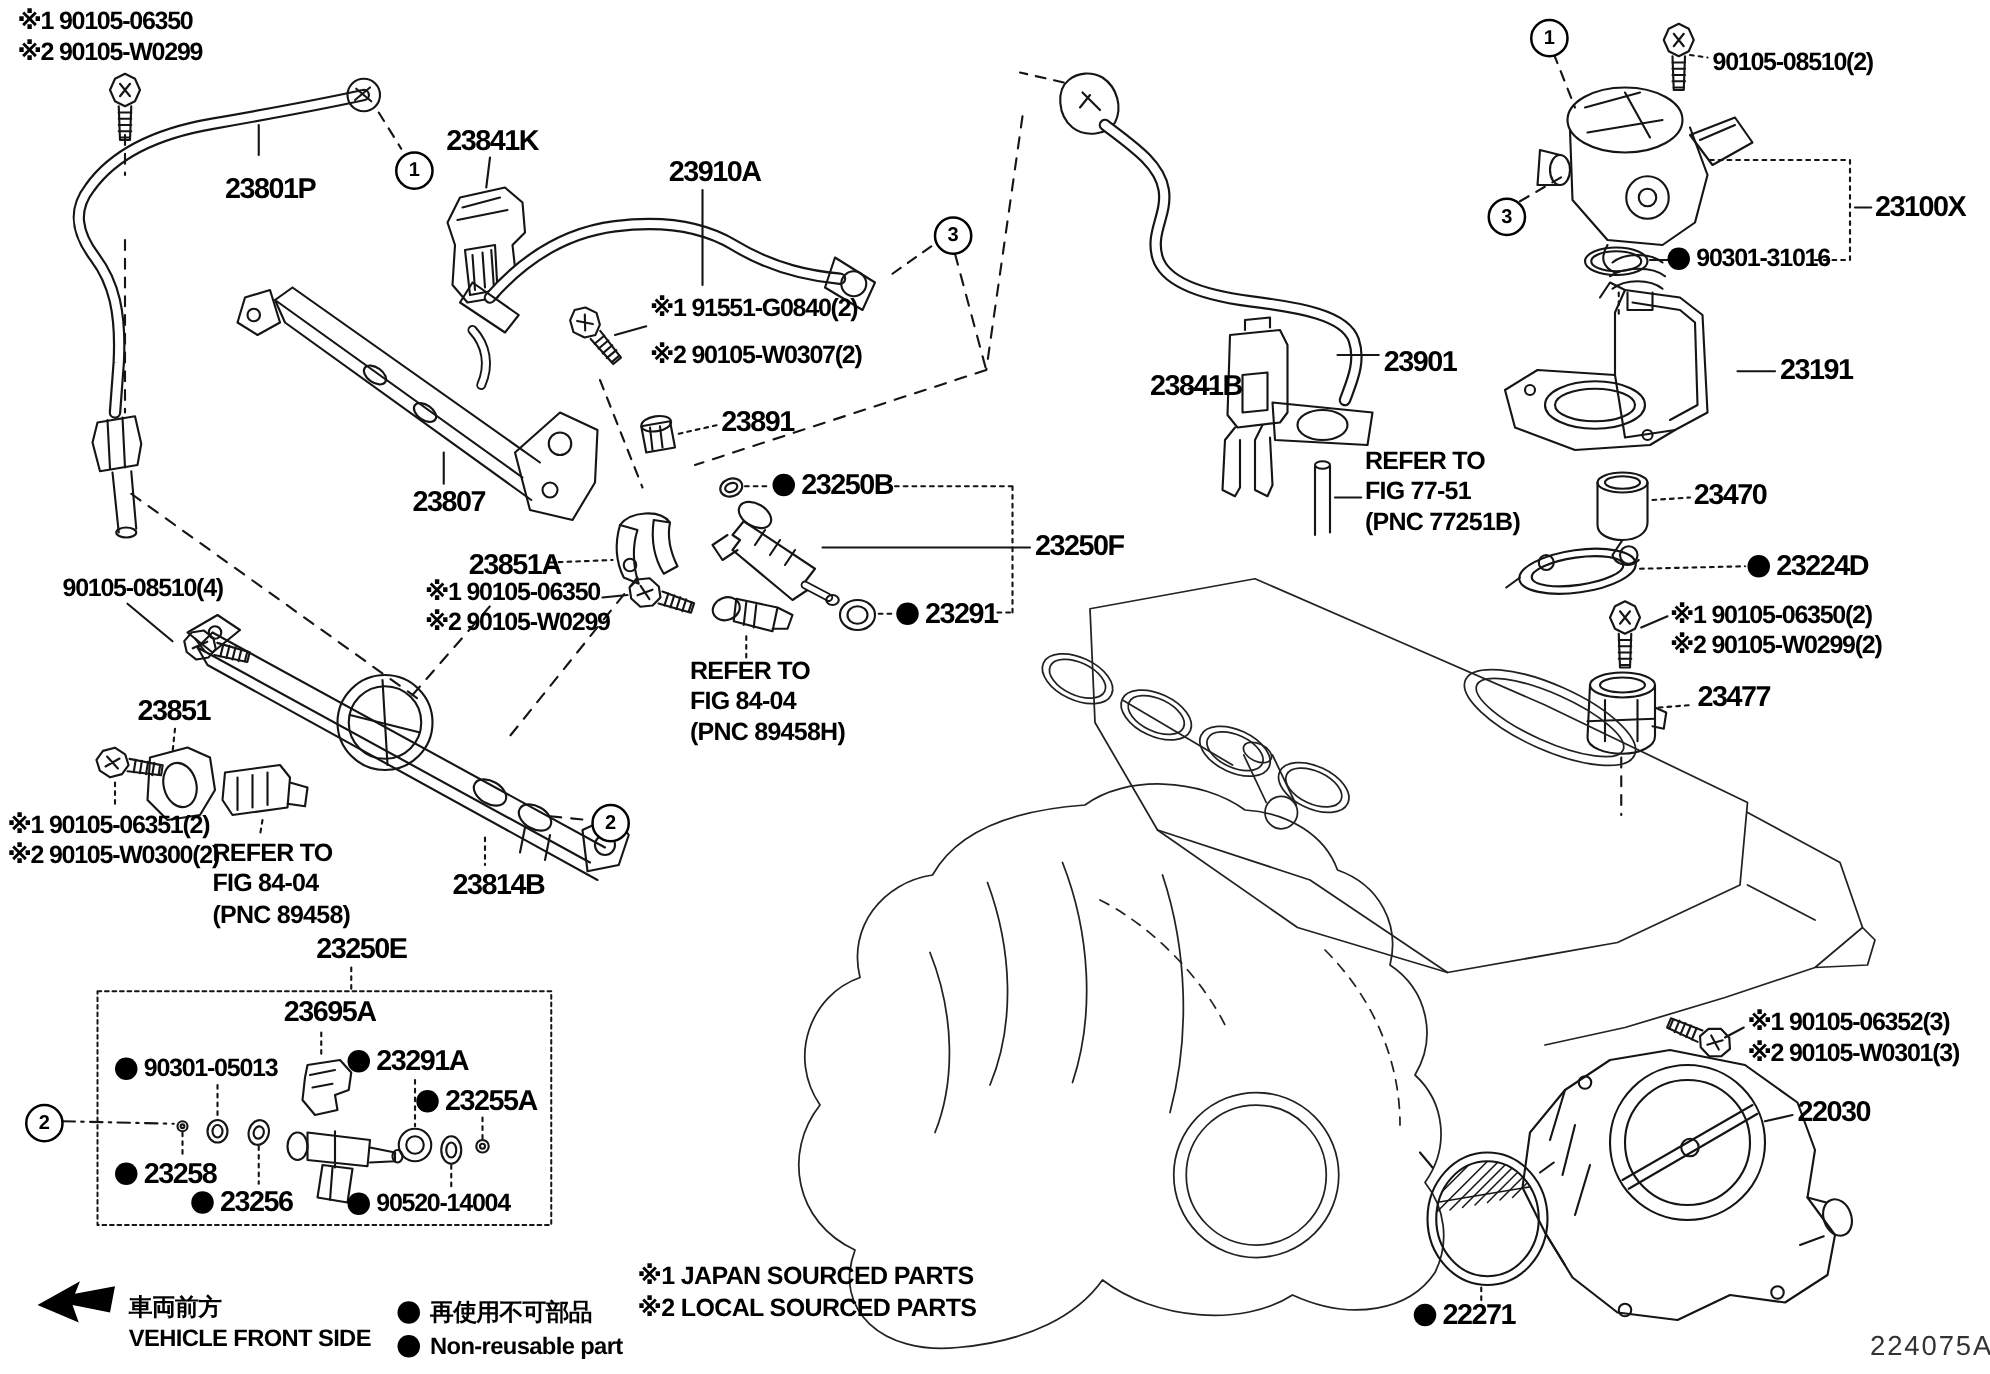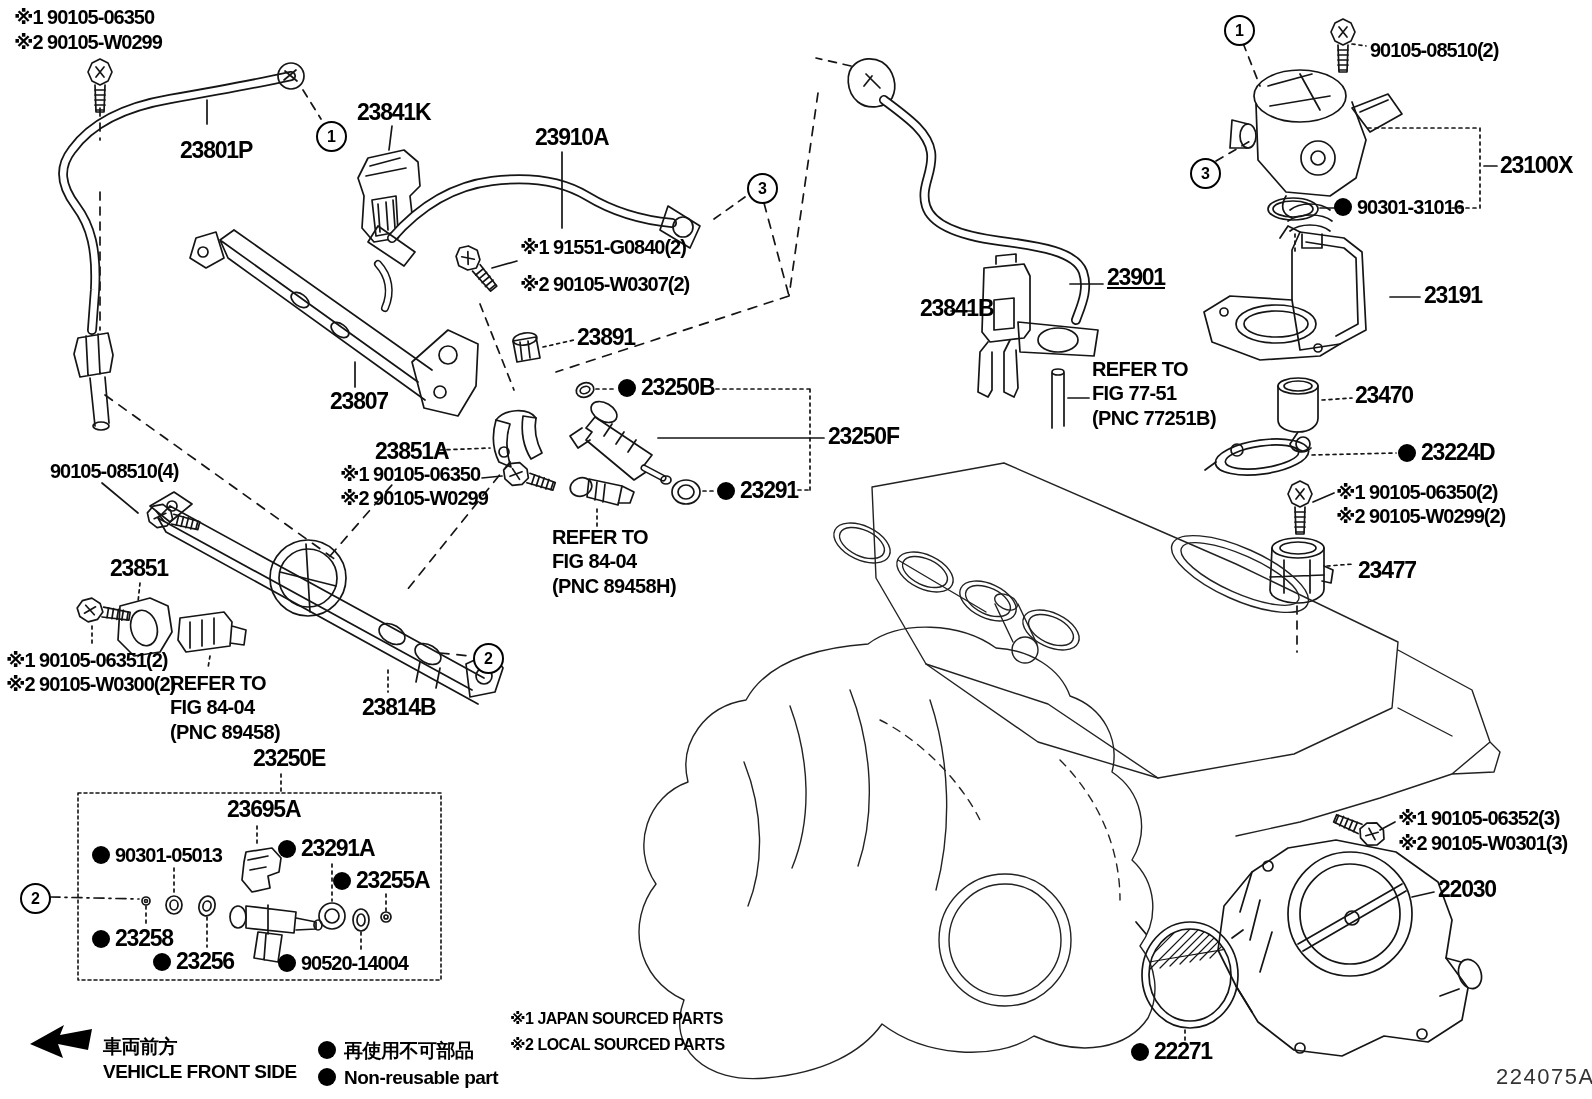--- a/index.html
+++ b/index.html
@@ -11,21 +11,21 @@
   .lbl.big{font-size:23px;letter-spacing:-1.2px;}
   .lbl.note{font-size:20px;letter-spacing:-1px;}
   .lbl.ref{font-size:20px;letter-spacing:-0.6px;line-height:1.22;}
   .lbl.withdot{display:flex;align-items:center;gap:5px;white-space:nowrap;}
   .dot{display:inline-block;width:18px;height:18px;background:#000;border-radius:50%;flex:0 0 auto;}
   .callout{position:absolute;width:27px;height:27px;border:2.4px solid #000;border-radius:50%;
            display:flex;align-items:center;justify-content:center;
            font-weight:bold;font-size:16px;background:#fff;}
   .legend-row{position:absolute;display:flex;align-items:flex-start;gap:8px;margin-top:29px;}
   .legend-text{font-weight:bold;font-size:19px;letter-spacing:-0.5px;line-height:1.3;}
-  .legend-note{font-weight:bold;font-size:16px;letter-spacing:-0.5px;line-height:1.32;}
+  .legend-note{font-weight:bold;font-size:20px;letter-spacing:-0.5px;line-height:1.32;}
   .legend-dot{width:18px;height:18px;background:#000;border-radius:50%;margin-top:2px;}
   .drawing-no{position:absolute;font-size:22px;font-weight:normal;color:#333;letter-spacing:1.5px;}
 </style>
 </head>
 <body>
 
 <div id="stage">
 
   <svg id="art" viewBox="0 0 1592 1099" fill="none" stroke="#151515" stroke-width="1.7" stroke-linecap="round" stroke-linejoin="round">
     <defs>
@@ -371,34 +371,34 @@
       <div class="lbl note withdot" style="left: 278px; top: 952px;">
         <span class="dot"></span>
         <span>90520-14004</span>
       </div>
       <div class="lbl note" style="left: 1370px; top: 39px;">90105-08510(2)</div>
       <div class="lbl big" style="left: 1500px; top: 153px;">23100X</div>
       <div class="lbl note withdot" style="left: 1334px; top: 196px;">
         <span class="dot"></span>
         <span>90301-31016</span>
       </div>
-      <div class="lbl big" style="left: 1107px; top: 265px; text-decoration: underline;">23901</div>
+      <div class="lbl big" style="left: 1107px; top: 277px;">23901</div>
       <div class="lbl big" style="left: 888px; top: 296px; margin-left: 32px;">23841B</div>
       <div class="lbl big" style="left: 1424px; top: 283px;">23191</div>
       <div class="lbl ref" style="left: 1092px; top: 357px;">REFER TO
 FIG 77-51
 (PNC 77251B)</div>
       <div class="lbl big" style="left: 1355px; top: 383px;">23470</div>
       <div class="lbl big withdot" style="left: 1398px; top: 440px;">
         <span class="dot"></span>
         <span>23224D</span>
       </div>
       <div class="lbl note" style="left: 1336px; top: 481px;">※1 90105-06350(2)</div>
       <div class="lbl note" style="left: 1336px; top: 505px;">※2 90105-W0299(2)</div>
-      <div class="lbl big" style="left: 1358px; top: 545px; margin-top: 13px;">23477</div>
+      <div class="lbl big" style="left: 1358px; top: 545px;">23477</div>
       <div class="lbl note" style="left: 1398px; top: 807px;">※1 90105-06352(3)</div>
       <div class="lbl note" style="left: 1398px; top: 832px;">※2 90105-W0301(3)</div>
       <div class="lbl big" style="left: 1438px; top: 877px;">22030</div>
       <div class="lbl big withdot" style="left: 1131px; top: 1039px;">
         <span class="dot"></span>
         <span>22271</span>
       </div>
     </div>
   <div id="callouts-layer">
       <div class="callout" style="left: 316px; top: 121px;">1</div>

